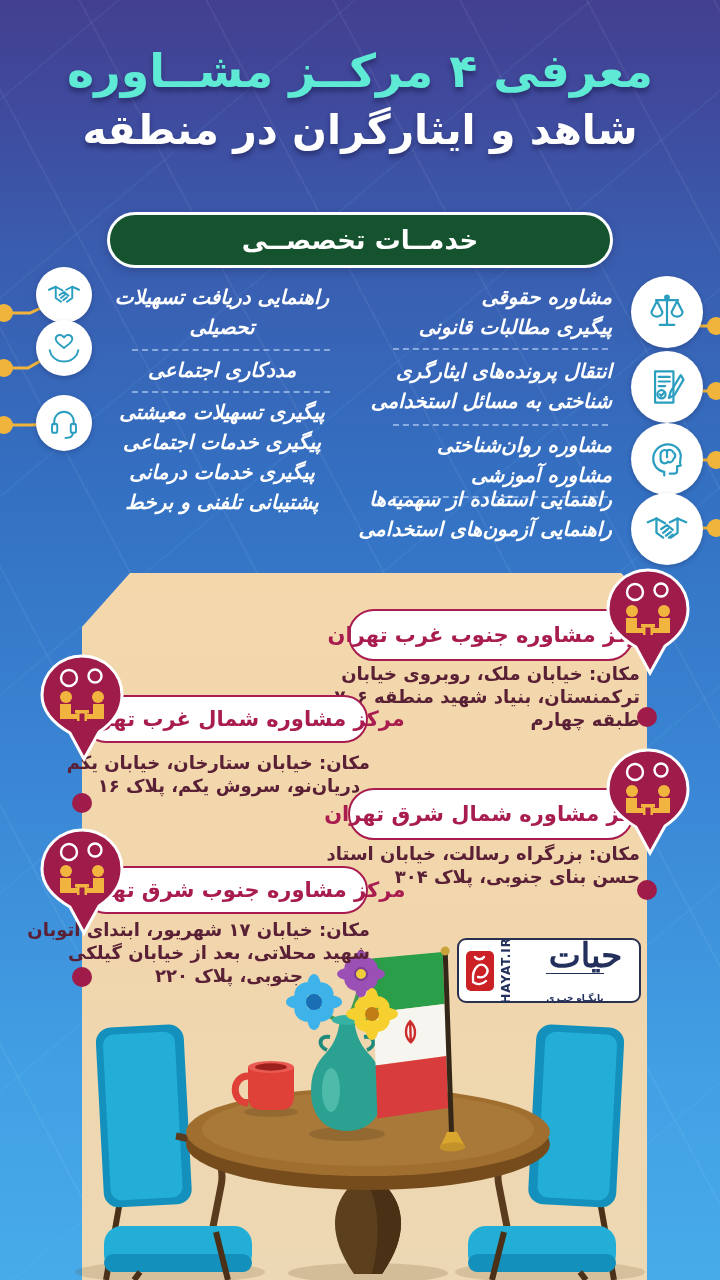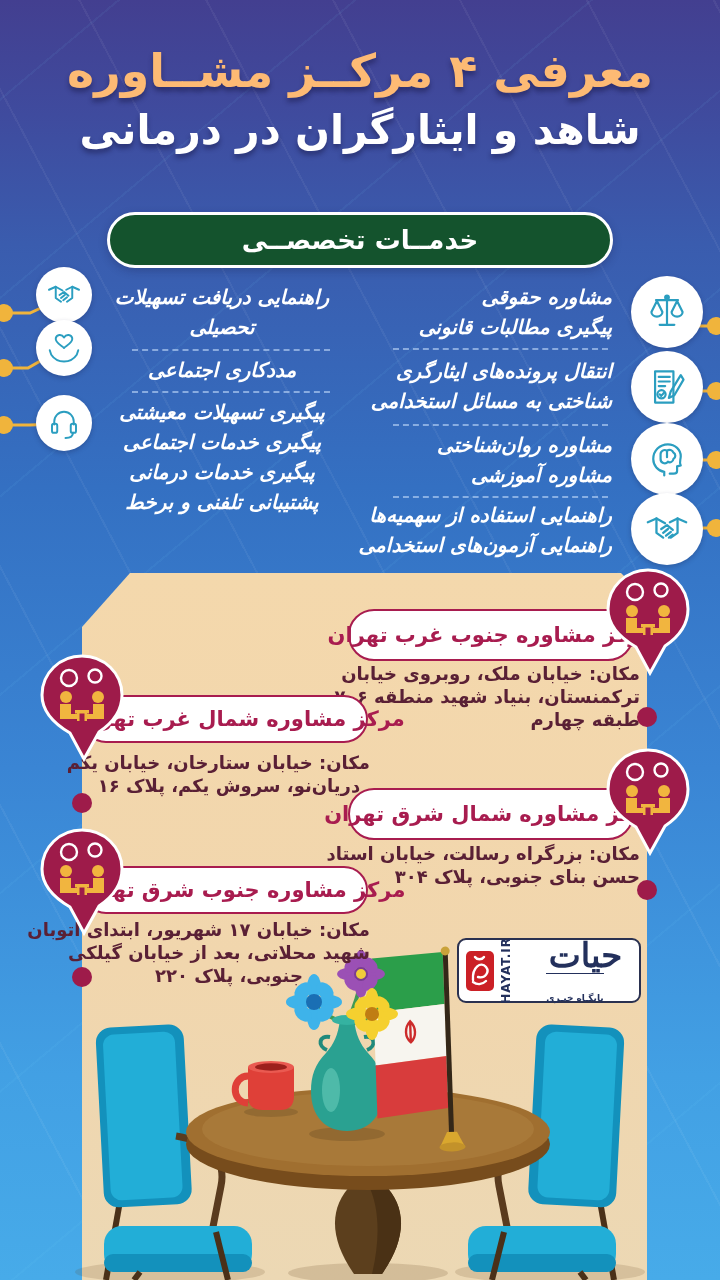--- a/index.html
+++ b/index.html
@@ -6,21 +6,21 @@
   .page{position:relative;width:720px;height:1280px;overflow:hidden;margin:0 auto;
         font-family:"DejaVu Sans","Liberation Sans",sans-serif;direction:rtl;}
   .bg{position:absolute;inset:0;z-index:0;
       background:linear-gradient(180deg,#433f90 0%,#3f4b9e 9%,#3a5cae 19%,#3470c2 38%,
                  #3a85d4 60%,#42a0e4 84%,#47abe9 100%);}
   .bg::before{content:"";position:absolute;inset:0;
       background:repeating-linear-gradient(62deg,transparent 0 110px,rgba(255,255,255,.05) 110px 112px),
                  repeating-linear-gradient(-40deg,transparent 0 150px,rgba(120,220,255,.06) 150px 152px);}
   
   .title{position:absolute;top:44px;left:0;width:100%;text-align:center;z-index:2;}
-  .title .t1{font-size:46px;font-weight:bold;color:#fdba74;letter-spacing:1px;
+  .title .t1{font-size:46px;font-weight:bold;color:#5eead4;letter-spacing:1px;
              text-shadow:0 4px 5px rgba(20,18,60,.45);}
   .title .t2{font-size:41px;font-weight:bold;color:#ffffff;margin-top:8px;
              text-shadow:0 4px 5px rgba(20,18,60,.45);}
   .badge{position:absolute;top:212px;left:50%;transform:translateX(-50%);width:500px;height:50px;
          background:#14532d;border:3px solid #fff;border-radius:30px;z-index:2;
          display:flex;align-items:center;justify-content:center;
          box-shadow:0 3px 8px rgba(20,18,60,.25);}
   .badge span{color:#fff;font-size:26px;font-weight:bold;}
   
   .conn{position:absolute;inset:0;z-index:1;}
@@ -84,42 +84,42 @@
         <circle cx="4" cy="425" r="9"></circle>
       <circle cx="716" cy="326" r="9"></circle>
         <circle cx="716" cy="391" r="9"></circle>
       <circle cx="716" cy="460" r="9"></circle>
         <circle cx="716" cy="528" r="9"></circle>
     </g>
   </svg>
 
   <div class="title">
     <div class="t1">معرفی ۴ مرکــز مشــاوره</div>
-    <div class="t2">شاهد و ایثارگران در درمانی</div>
+    <div class="t2">شاهد و ایثارگران در منطقه</div>
   </div>
   <div class="badge">
     <span>خدمــات تخصصــی</span>
   </div>
 
   <div class="svc svc-r" style="top:282px">
     <div class="svc-line">مشاوره حقوقی</div>
     <div class="svc-line">پیگیری مطالبات قانونی</div>
   </div>
   <div class="sep" style="top:348px;left:393px;width:215px"></div>
   <div class="svc svc-r" style="top:356px">
     <div class="svc-line">انتقال پرونده‌های ایثارگری</div>
     <div class="svc-line">شناختی به مسائل استخدامی</div>
   </div>
   <div class="sep" style="top:424px;left:393px;width:215px"></div>
   <div class="svc svc-r" style="top:430px">
     <div class="svc-line">مشاوره روان‌شناختی</div>
     <div class="svc-line">مشاوره آموزشی</div>
   </div>
   <div class="sep" style="top:496px;left:393px;width:215px"></div>
-  <div class="svc svc-r" style="top:500px">
+  <div class="svc svc-r" style="top:484px">
     <div class="svc-line">راهنمایی استفاده از سهمیه‌ها</div>
     <div class="svc-line">راهنمایی آزمون‌های استخدامی</div>
   </div>
 
   <div class="svc svc-l" style="top:282px">
     <div class="svc-line">راهنمایی دریافت تسهیلات</div>
     <div class="svc-line">تحصیلی</div>
   </div>
   <div class="sep" style="top:349px;left:132px;width:198px"></div>
   <div class="svc svc-l" style="top:355px">

